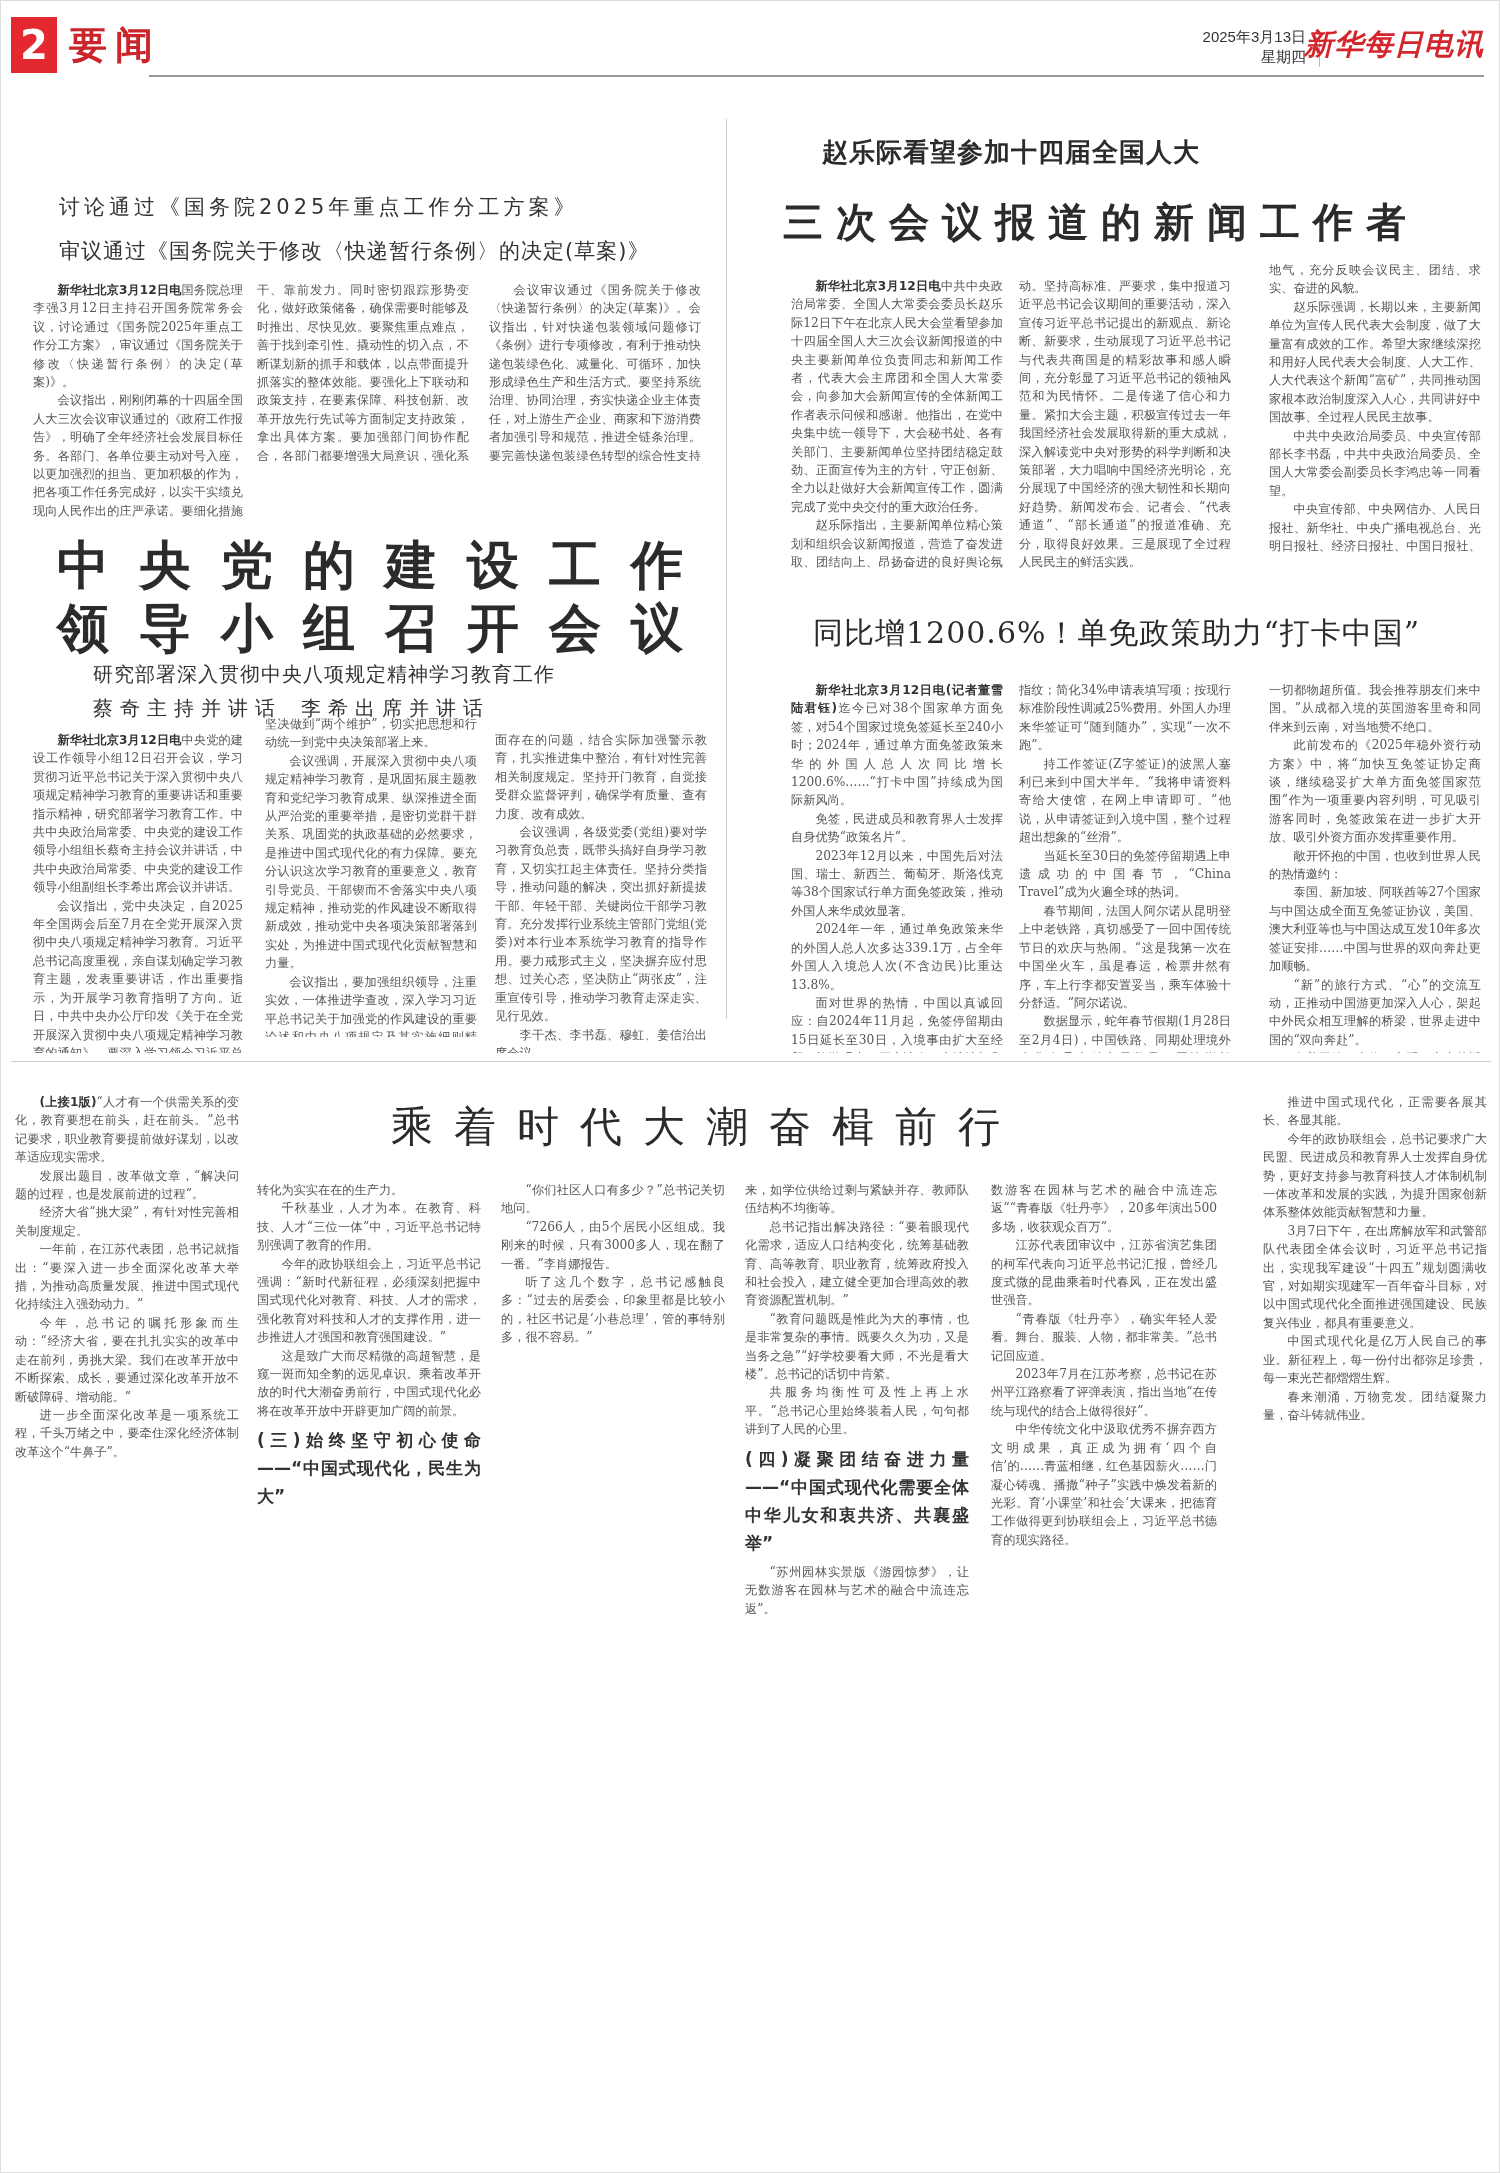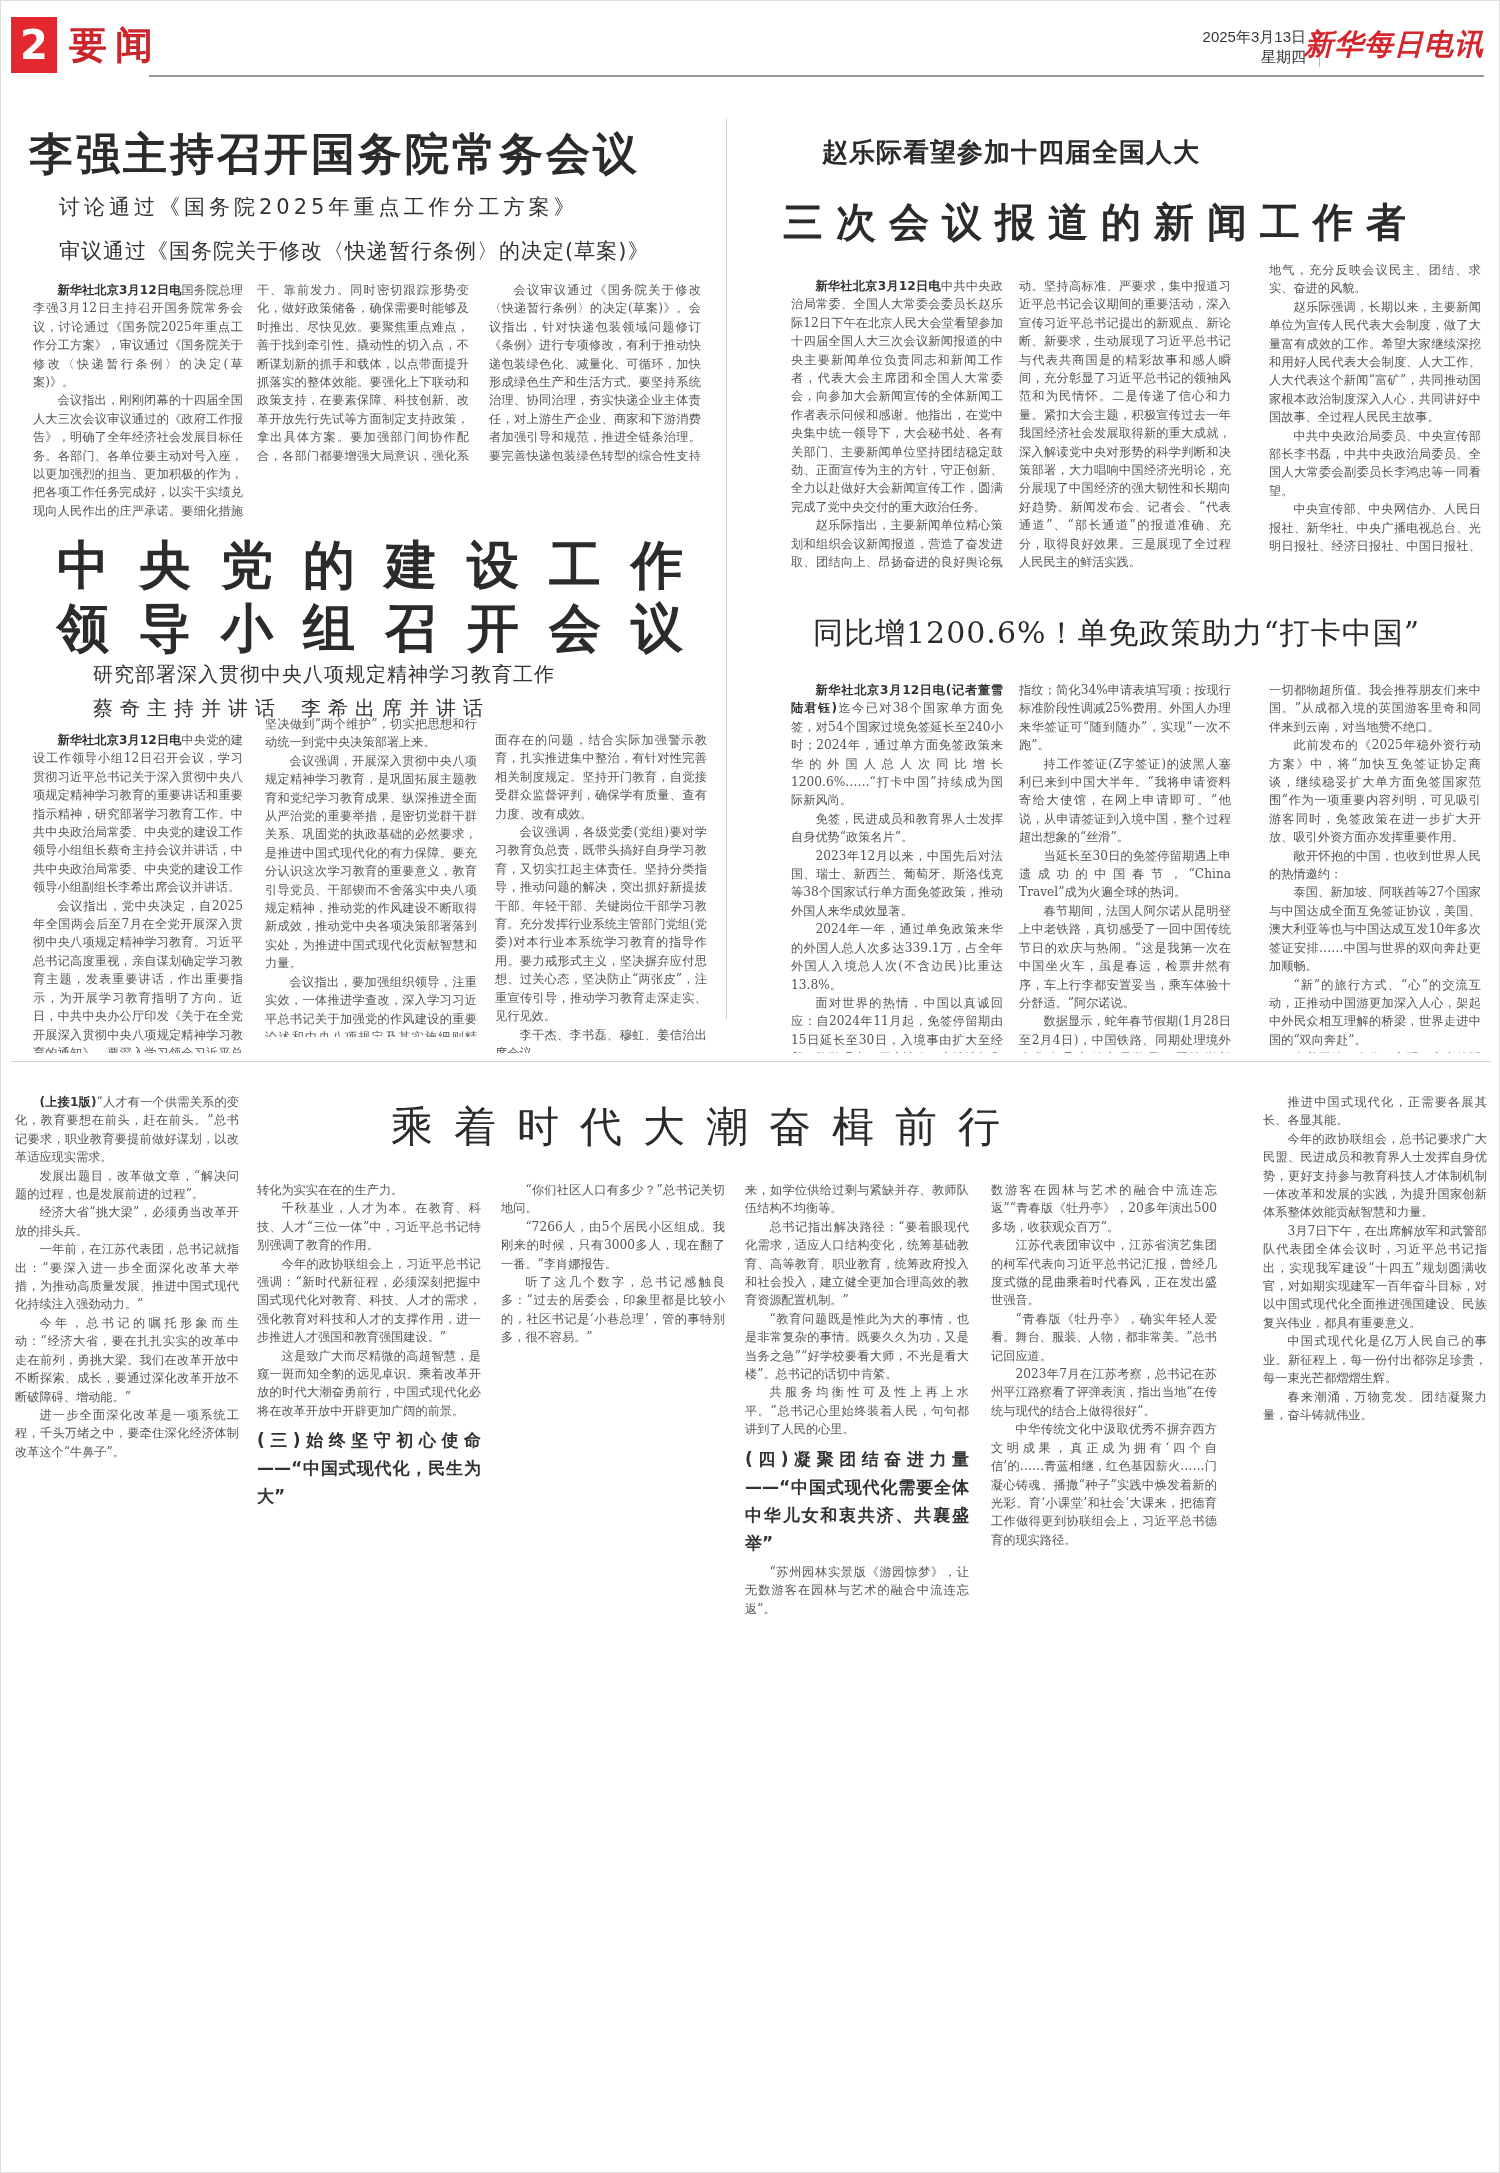--- a/index.html
+++ b/index.html
@@ -31,21 +31,20 @@
     <div class="section-name">要闻</div>
     <div class="mast-line"></div>
     <div class="mast-date">
       <div>2025年3月13日</div>
       <div>星期四</div>
     </div>
     <div class="mast-sep"></div>
     <div class="mast-logo">新华每日电讯</div>
   </div>
 
-  <div class="hl" style="left:28px;top:124px;font-size:44px;letter-spacing:3px;">李强主持召开国务院常务会议</div>
   <div class="sub" style="left:58px;top:192px;font-size:21px;letter-spacing:4px;">讨论通过《国务院2025年重点工作分工方案》</div>
   <div class="sub" style="left:58px;top:236px;font-size:21px;letter-spacing:1px;">审议通过《国务院关于修改〈快递暂行条例〉的决定(草案)》</div>
 
   <div class="col" style="left:32px;top:280px;width:210px;height:240px;">
     <p><span class="lead">新华社北京3月12日电</span><span>国务院总理李强3月12日主持召开国务院常务会议，讨论通过《国务院2025年重点工作分工方案》，审议通过《国务院关于修改〈快递暂行条例〉的决定(草案)》。</span></p>
     <p>会议指出，刚刚闭幕的十四届全国人大三次会议审议通过的《政府工作报告》，明确了全年经济社会发展目标任务。各部门、各单位要主动对号入座，以更加强烈的担当、更加积极的作为，把各项工作任务完成好，以实干实绩兑现向人民作出的庄严承诺。要细化措施加快落实，与各种不确定因素抢时间，紧抓快</p>
   </div>
   <div class="col" style="left:256px;top:280px;width:212px;height:180px;">
     <p style="text-indent:0">干、靠前发力。同时密切跟踪形势变化，做好政策储备，确保需要时能够及时推出、尽快见效。要聚焦重点难点，善于找到牵引性、撬动性的切入点，不断谋划新的抓手和载体，以点带面提升抓落实的整体效能。要强化上下联动和政策支持，在要素保障、科技创新、改革开放先行先试等方面制定支持政策，拿出具体方案。要加强部门间协作配合，各部门都要增强大局意识，强化系统观念，牵头部门要勇于担当、主动破题，参与部门要积极作为、密切配合，形成合力推动发展。</p>
   </div>
@@ -122,21 +121,21 @@
     <p>向着开放、自信、文明、安全的活力中国，出发！</p>
   </div>
 
   <div class="rule" style="left:10px;top:1060px;width:1480px;height:1px;"></div>
 
   <div class="hl" style="left:390px;top:1098px;font-size:42px;font-weight:normal;letter-spacing:21px;">乘着时代大潮奋楫前行</div>
 
   <div class="col" style="left:14px;top:1092px;width:224px;height:1060px;">
     <p><span class="lead">(上接1版)</span><span>“人才有一个供需关系的变化，教育要想在前头，赶在前头。”总书记要求，职业教育要提前做好谋划，以改革适应现实需求。</span></p>
     <p>发展出题目，改革做文章，“解决问题的过程，也是发展前进的过程”。</p>
-    <p>经济大省“挑大梁”，必须勇当改革开放的排头兵。</p>
+    <p>经济大省“挑大梁”，有针对性完善相关制度规定。</p>
     <p>一年前，在江苏代表团，总书记就指出：“要深入进一步全面深化改革大举措，为推动高质量发展、推进中国式现代化持续注入强劲动力。”</p>
     <p>今年，总书记的嘱托形象而生动：“经济大省，要在扎扎实实的改革中走在前列，勇挑大梁。我们在改革开放中不断探索、成长，要通过深化改革开放不断破障碍、增动能。”</p>
     <p>进一步全面深化改革是一项系统工程，千头万绪之中，要牵住深化经济体制改革这个“牛鼻子”。</p>
   </div>
   <div class="col" style="left:256px;top:1180px;width:224px;height:972px;">
     <p style="text-indent:0">转化为实实在在的生产力。</p>
     <p>千秋基业，人才为本。在教育、科技、人才“三位一体”中，习近平总书记特别强调了教育的作用。</p>
     <p>今年的政协联组会上，习近平总书记强调：“新时代新征程，必须深刻把握中国式现代化对教育、科技、人才的需求，强化教育对科技和人才的支撑作用，进一步推进人才强国和教育强国建设。”</p>
     <p>这是致广大而尽精微的高超智慧，是窥一斑而知全豹的远见卓识。乘着改革开放的时代大潮奋勇前行，中国式现代化必将在改革开放中开辟更加广阔的前景。</p>
     <h4>(三)始终坚守初心使命——“中国式现代化，民生为大”</h4>

